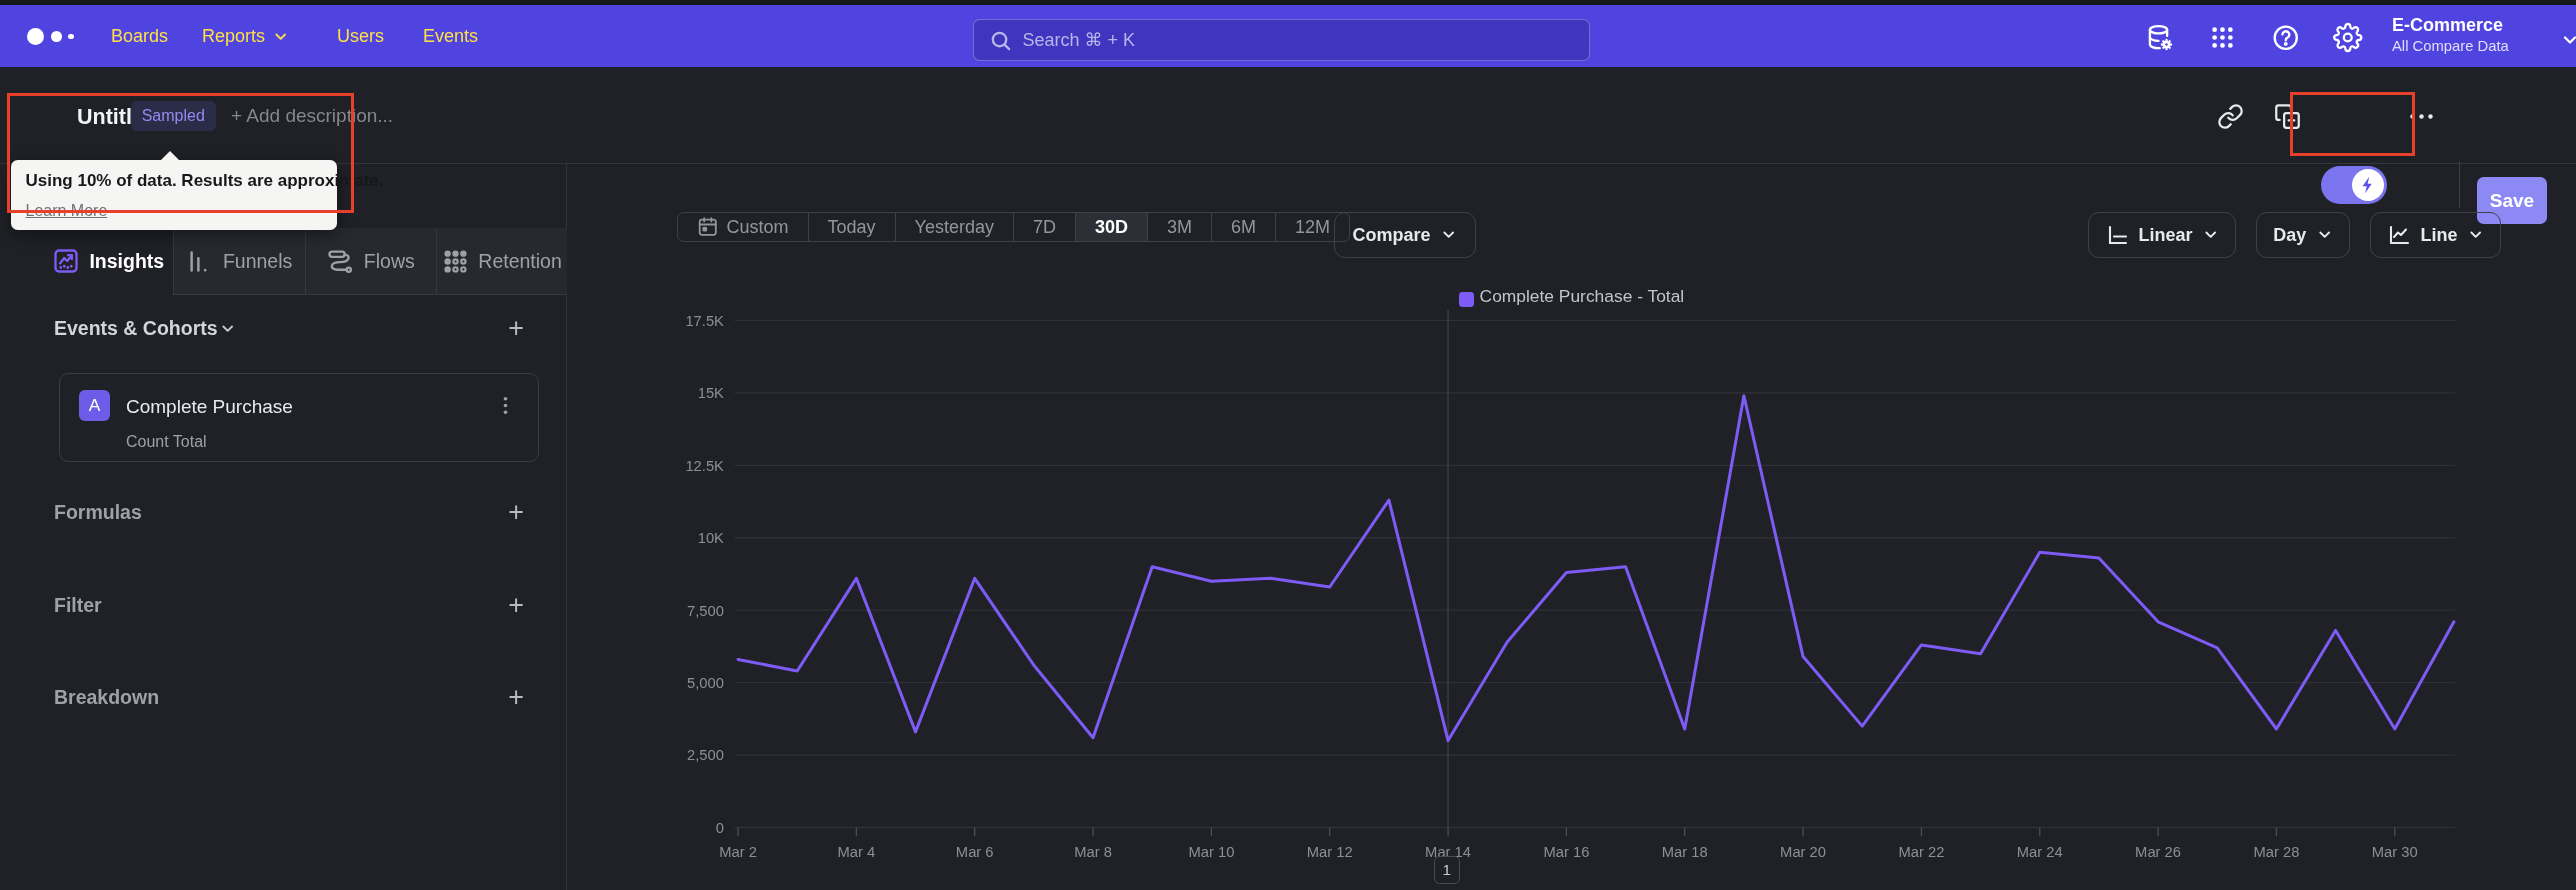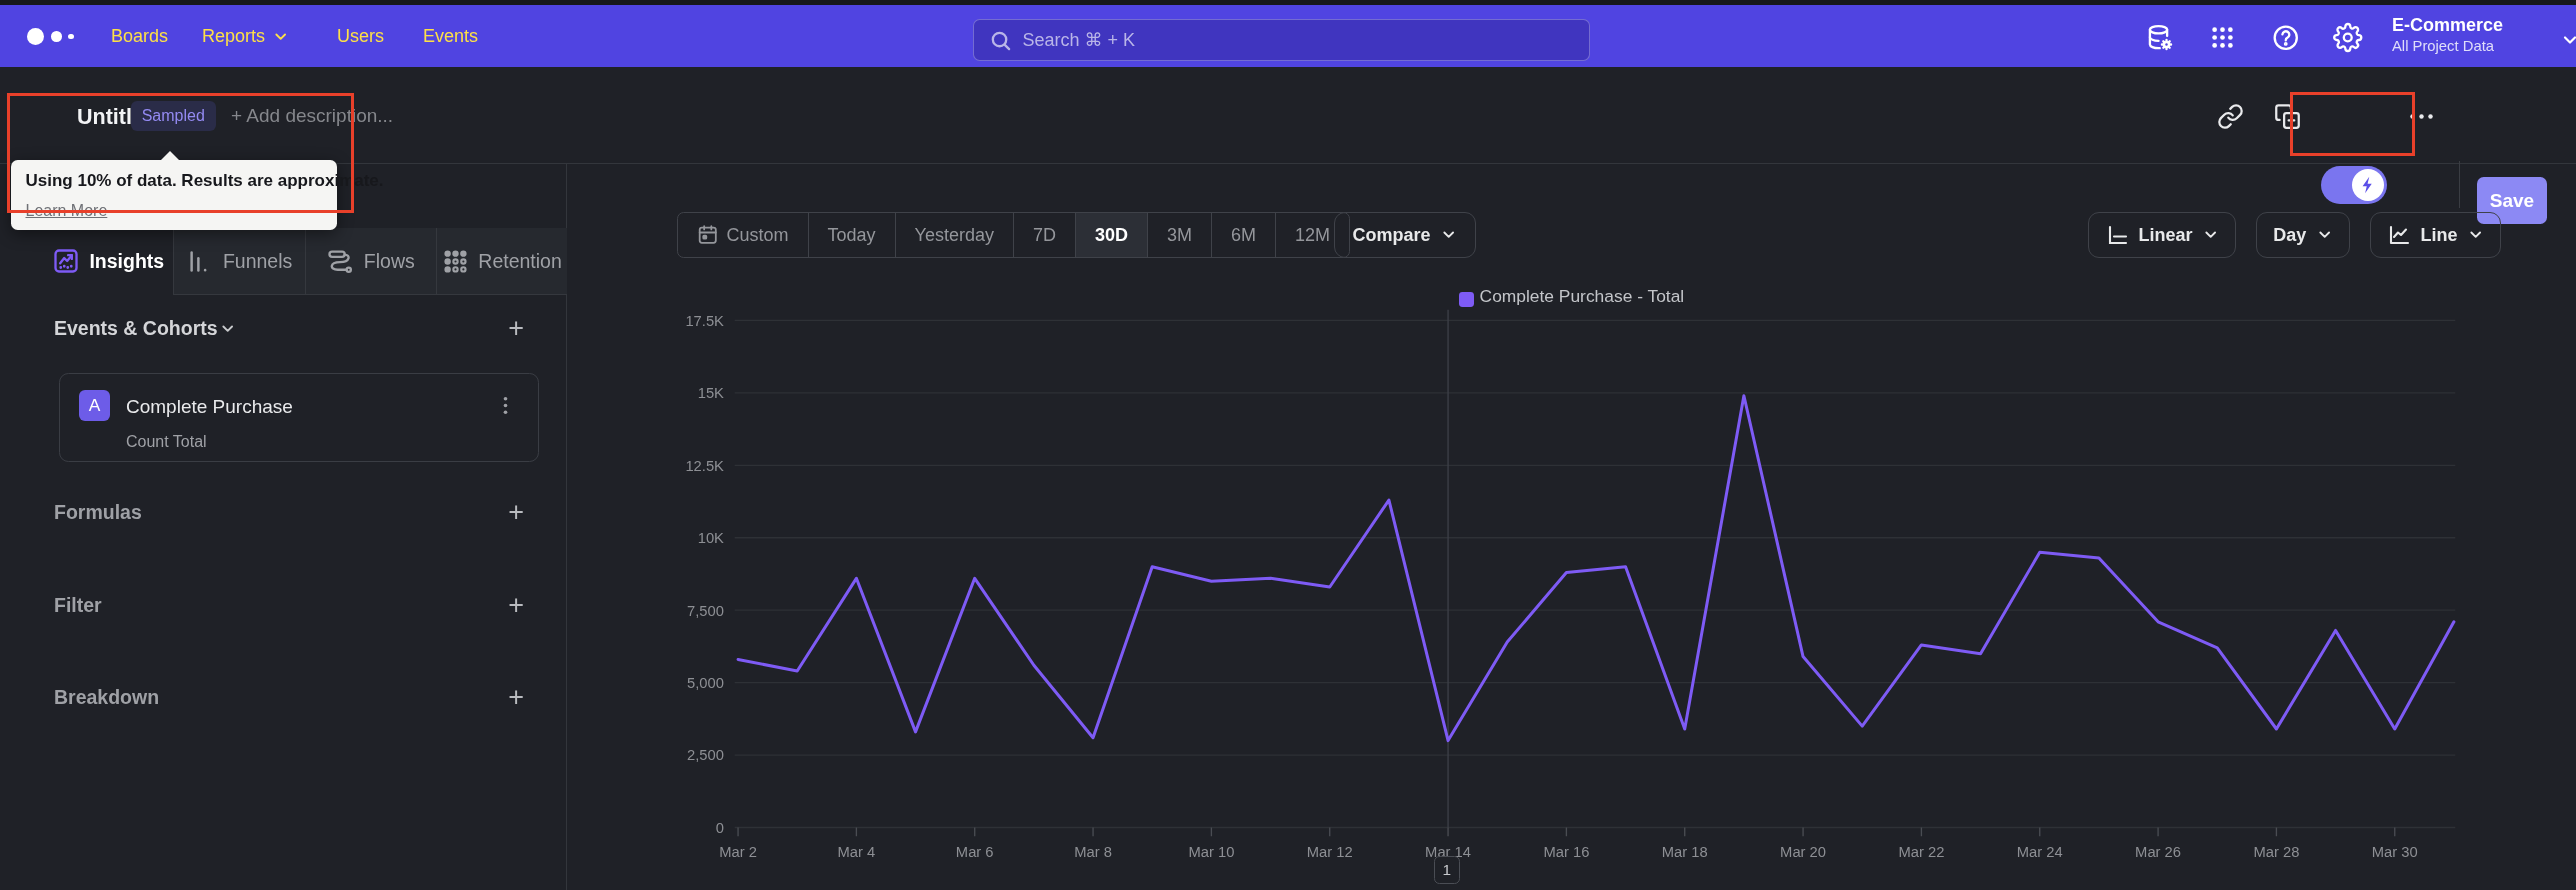--- a/index.html
+++ b/index.html
@@ -69,21 +69,21 @@
   .plus-btn { font-size:27px; font-weight:300; color:#b9bbbf; cursor:pointer; line-height:1; }
   #event-card { position:absolute; left:59px; top:209px; width:480px; height:89px;
     border:1.3px solid #3a3d44; border-radius:9.4px; cursor:pointer; }
   #event-letter { position:absolute; left:19px; top:16px; width:31px; height:31px; background:#6d5ce8;
     border-radius:6px; color:#fff; font-size:17.4px; display:flex; align-items:center; justify-content:center; }
   #event-name { position:absolute; left:66px; top:21.5px; font-size:19px; color:#e9eaec; }
   #event-metric { position:absolute; left:66px; top:59px; font-size:16px; color:#9fa1a6; }
   #event-kebab { position:absolute; right:21.5px; top:20px; color:#9fa1a6; cursor:pointer; }
 
   
-  #range-group { left:677px; top:212px; height:46px; display:flex; border:1.3px solid #3f4249;
+  #range-group { left:677px; top:212px; height:30px; display:flex; border:1.3px solid #3f4249;
     border-radius:6.7px; overflow:hidden; }
   .range-btn { display:flex; align-items:center; justify-content:center; gap:8px; padding:0 19px;
     color:#94969b; font-size:18px; border-left:1.3px solid #3f4249; cursor:pointer; background:transparent; }
   .range-btn:first-child { border-left:none; }
   .range-btn.active { background:#2c2f36; color:#ffffff; font-weight:bold; }
   #compare-btn { left:1334px; top:212px; height:46px; padding:0 17.4px; }
   .drop-btn { position:absolute; display:flex; align-items:center; gap:9.4px; border:1.3px solid #3f4249;
     border-radius:11px; color:#e8e9ea; font-size:18px; font-weight:600; cursor:pointer; background:transparent;
     justify-content:center; }
   #view-controls { left:2088px; top:212px; height:46px; display:flex; gap:20px; }
@@ -168,21 +168,21 @@
   </div>
   <div class="nav-icon" style="left:2333px;">
     <svg width="31" height="31" viewBox="0 0 24 24" fill="none" stroke="currentColor" stroke-width="1.9" stroke-linecap="round" stroke-linejoin="round">
       <circle cx="12" cy="12" r="3.2"></circle>
       <path d="M19.4 15a1.7 1.7 0 0 0 .34 1.87l.06.06a2 2 0 1 1-2.83 2.83l-.06-.06a1.7 1.7 0 0 0-1.87-.34 1.7 1.7 0 0 0-1 1.51V21a2 2 0 1 1-4 0v-.09a1.7 1.7 0 0 0-1-1.51 1.7 1.7 0 0 0-1.87.34l-.06.06a2 2 0 1 1-2.83-2.83l.06-.06a1.7 1.7 0 0 0 .34-1.87 1.7 1.7 0 0 0-1.51-1H3a2 2 0 1 1 0-4h.09a1.7 1.7 0 0 0 1.51-1 1.7 1.7 0 0 0-.34-1.87l-.06-.06a2 2 0 1 1 2.83-2.83l.06.06a1.7 1.7 0 0 0 1.87.34h.09a1.7 1.7 0 0 0 1-1.51V3a2 2 0 1 1 4 0v.09a1.7 1.7 0 0 0 1 1.51 1.7 1.7 0 0 0 1.87-.34l.06-.06a2 2 0 1 1 2.83 2.83l-.06.06a1.7 1.7 0 0 0-.34 1.87v.09a1.7 1.7 0 0 0 1.51 1H21a2 2 0 1 1 0 4h-.09a1.7 1.7 0 0 0-1.51 1z"></path>
     </svg>
   </div>
 
   <div id="project-switcher">
     <div id="project-name">E-Commerce</div>
-    <div id="project-scope">All Project Data</div>
+    <div id="project-scope">All Compare Data</div>
     <svg style="position:absolute; right:-20px; top:14.8px;" width="20" height="20" viewBox="0 0 24 24" fill="none" stroke="#ffffff" stroke-width="2.6" stroke-linecap="round" stroke-linejoin="round">
         <polyline points="6 9 12 15 18 9"></polyline>
       </svg>
   </div>
 </div>
 
 <div class="abs" id="report-header">
   <div id="report-title">Untitled</div>
   <div id="sampled-badge">Sampled</div>
   <div id="add-description">+ Add description...</div>

